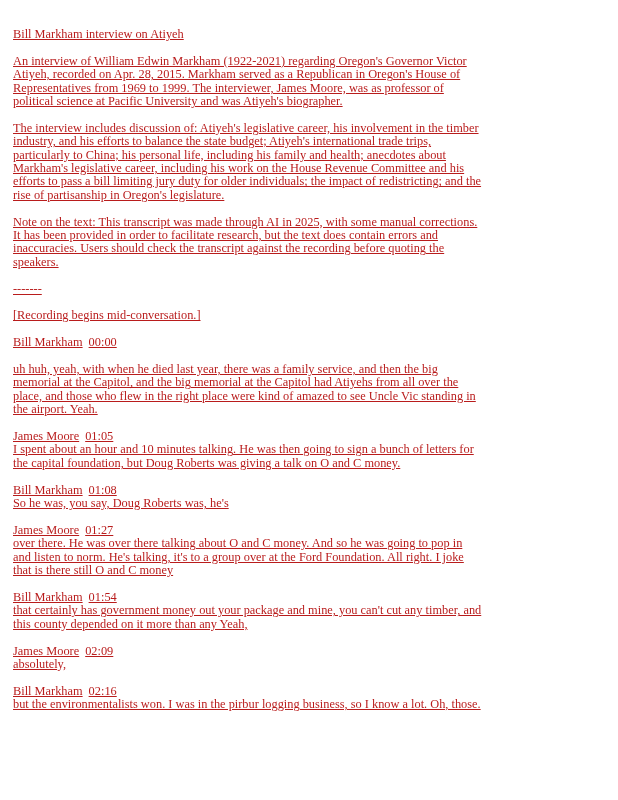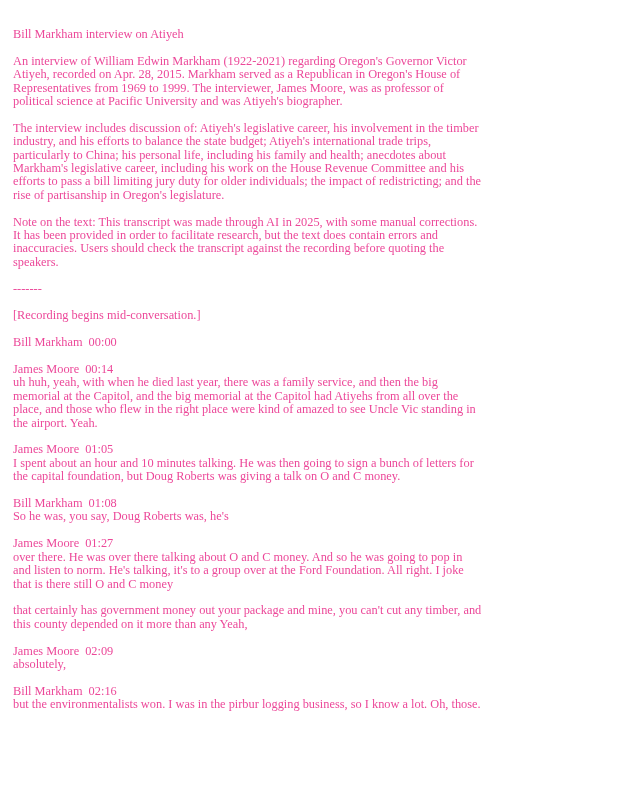--- a/index.html
+++ b/index.html
@@ -7,25 +7,26 @@
     padding: 0;
     background: #ffffff;
   }
   .page {
     position: relative;
     width: 492px;
     height: 800px;
     box-sizing: border-box;
     padding: 28px 10px 0 13px;
     background: #ffffff;
-    color: #ec4899;
+    color: #b91c1c;
     font-family: "Liberation Serif", "DejaVu Serif", serif;
     font-size: 12.35px;
     line-height: 13.4px;
     overflow: hidden;
+    text-decoration: underline;
   }
   .page p,
   .page .utterance {
     margin: 13.4px 0;
   }
   .page > p:first-child {
     margin-top: 0;
   }
   .speaker-line .timestamp {
     margin-left: 6px;
@@ -45,36 +46,36 @@
 
   <p>-------</p>
 
   <p>[Recording begins mid-conversation.]</p>
 
   <div>
       <div class="utterance">
         <div class="speaker-line"><span>Bill Markham</span><span class="timestamp">00:00</span></div>
       </div>
       <div class="utterance">
-        <div class="speaker-line"><span>James Moore</span><span class="timestamp">00:14</span></div>
         <div>uh huh, yeah, with when he died last year, there was a family service, and then the big memorial at the Capitol, and the big memorial at the Capitol had Atiyehs from all over the place, and those who flew in the right place were kind of amazed to see Uncle Vic standing in the airport. Yeah.</div>
       </div>
       <div class="utterance">
         <div class="speaker-line"><span>James Moore</span><span class="timestamp">01:05</span></div>
         <div>I spent about an hour and 10 minutes talking. He was then going to sign a bunch of letters for the capital foundation, but Doug Roberts was giving a talk on O and C money.</div>
       </div>
       <div class="utterance">
         <div class="speaker-line"><span>Bill Markham</span><span class="timestamp">01:08</span></div>
         <div>So he was, you say, Doug Roberts was, he's</div>
       </div>
       <div class="utterance">
         <div class="speaker-line"><span>James Moore</span><span class="timestamp">01:27</span></div>
         <div>over there. He was over there talking about O and C money. And so he was going to pop in and listen to norm. He's talking, it's to a group over at the Ford Foundation. All right. I joke that is there still O and C money</div>
       </div>
       <div class="utterance">
+        <div class="speaker-line"><span>Bill Markham</span><span class="timestamp">01:54</span></div>
         <div>that certainly has government money out your package and mine, you can't cut any timber, and this county depended on it more than any Yeah,</div>
       </div>
       <div class="utterance">
         <div class="speaker-line"><span>James Moore</span><span class="timestamp">02:09</span></div>
         <div>absolutely,</div>
       </div>
       <div class="utterance">
         <div class="speaker-line"><span>Bill Markham</span><span class="timestamp">02:16</span></div>
         <div>but the environmentalists won. I was in the pirbur logging business, so I know a lot. Oh, those.</div>
       </div>

